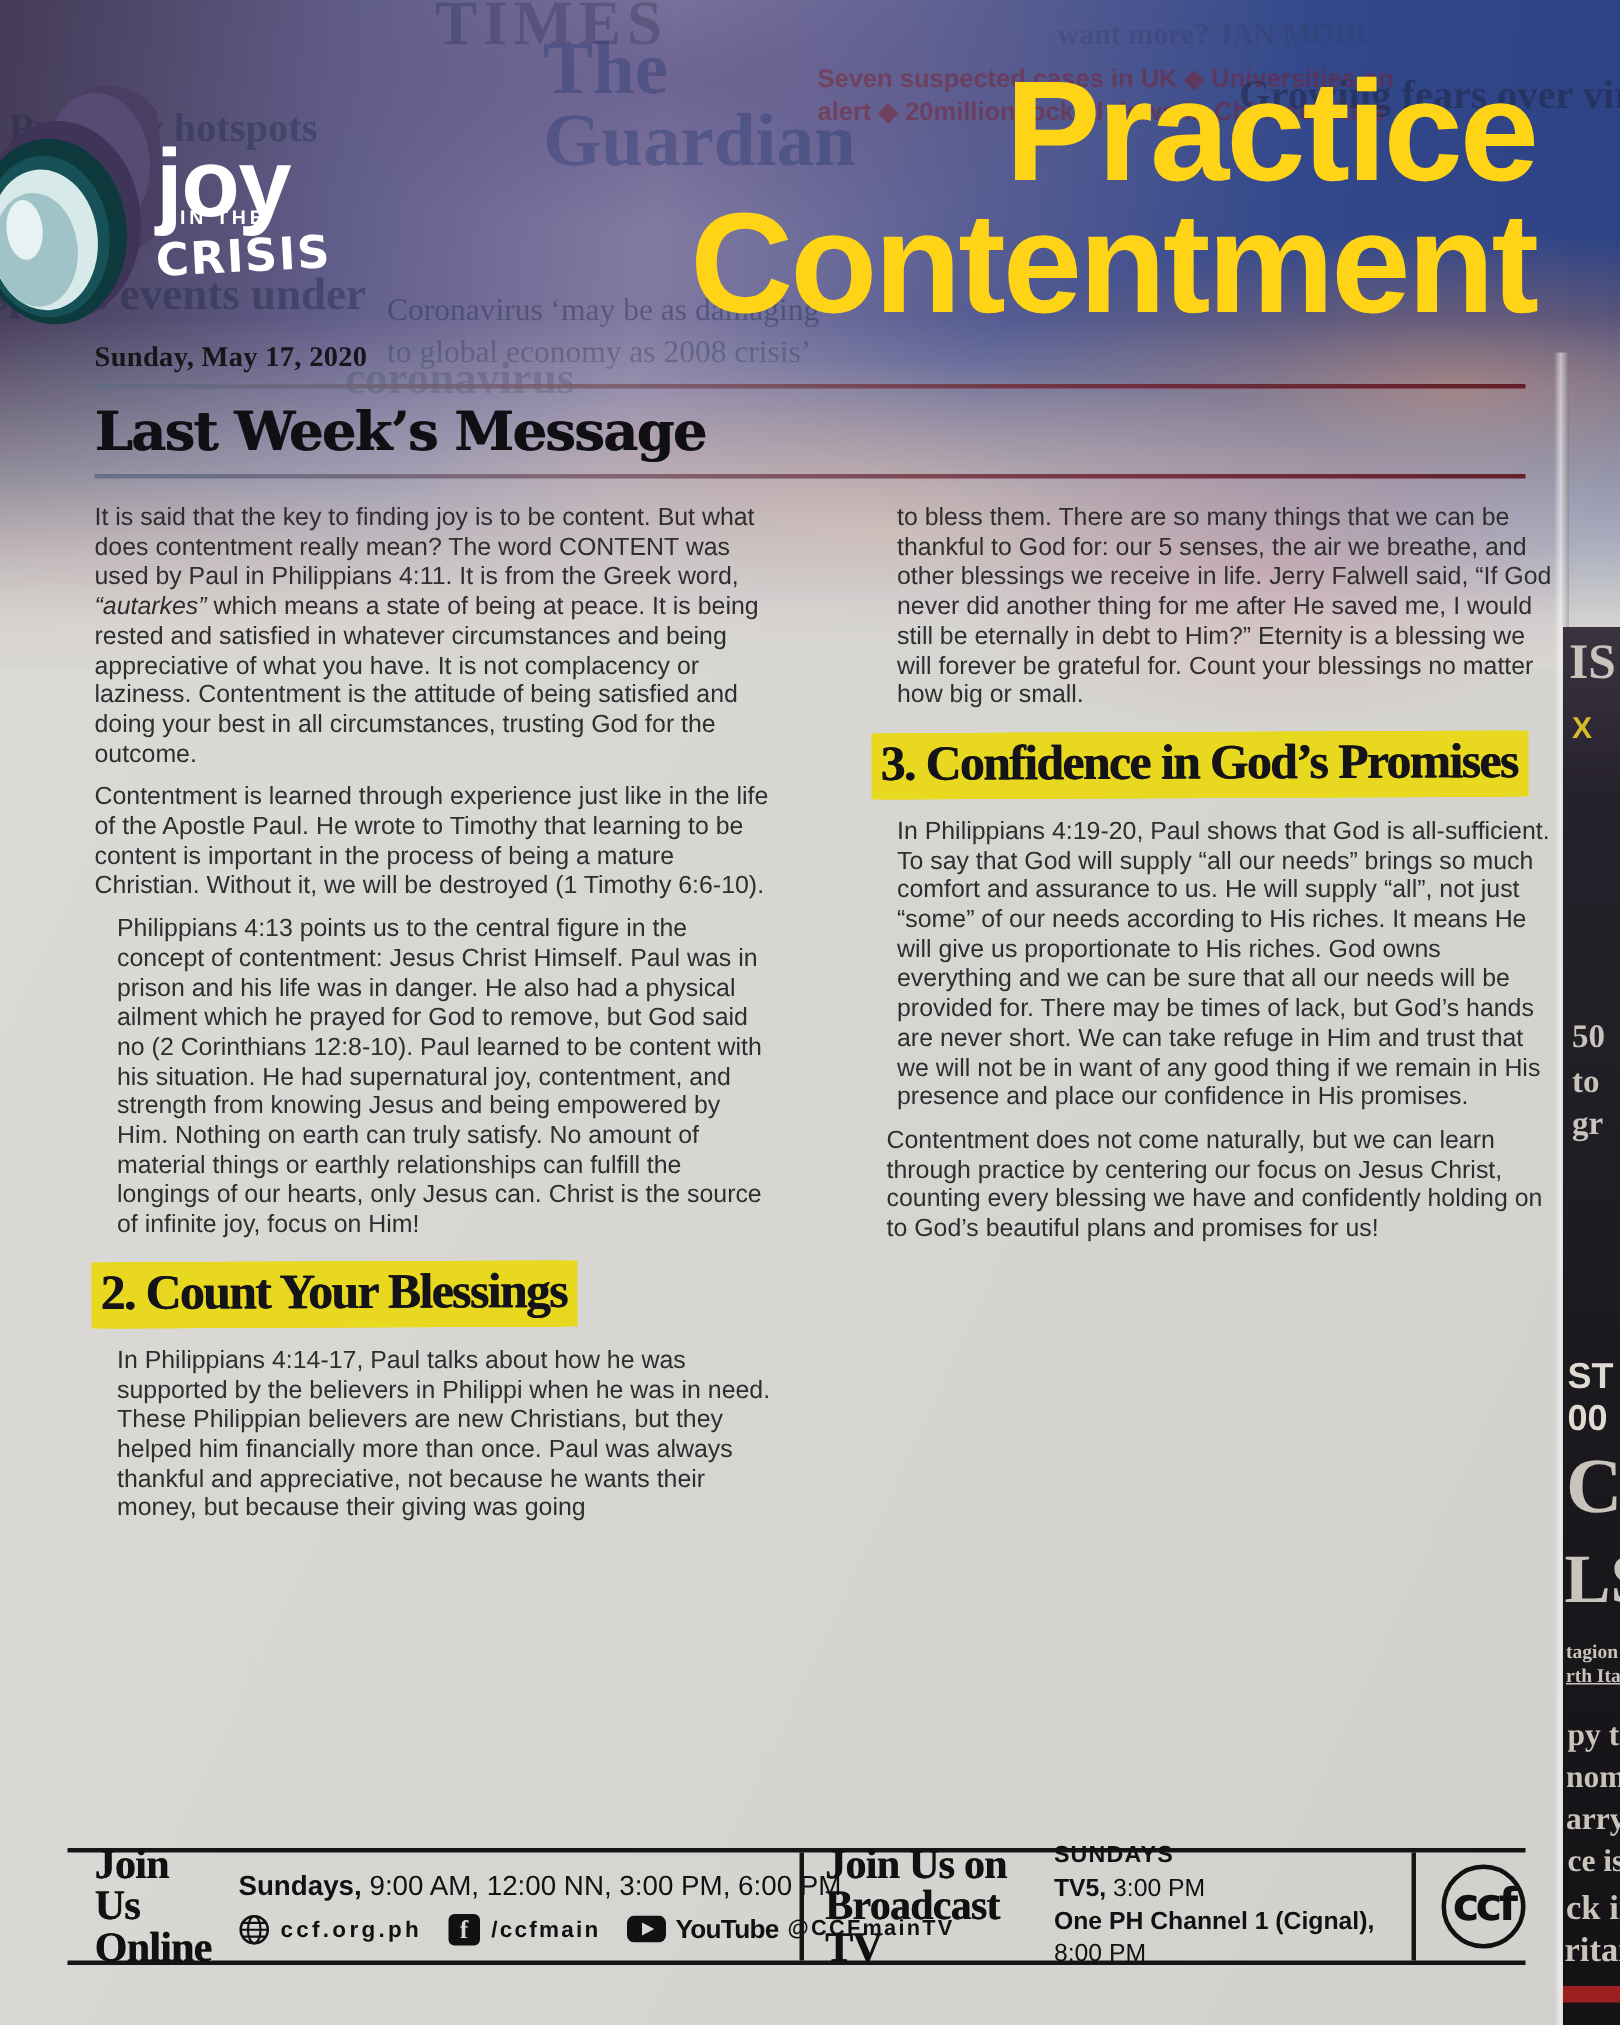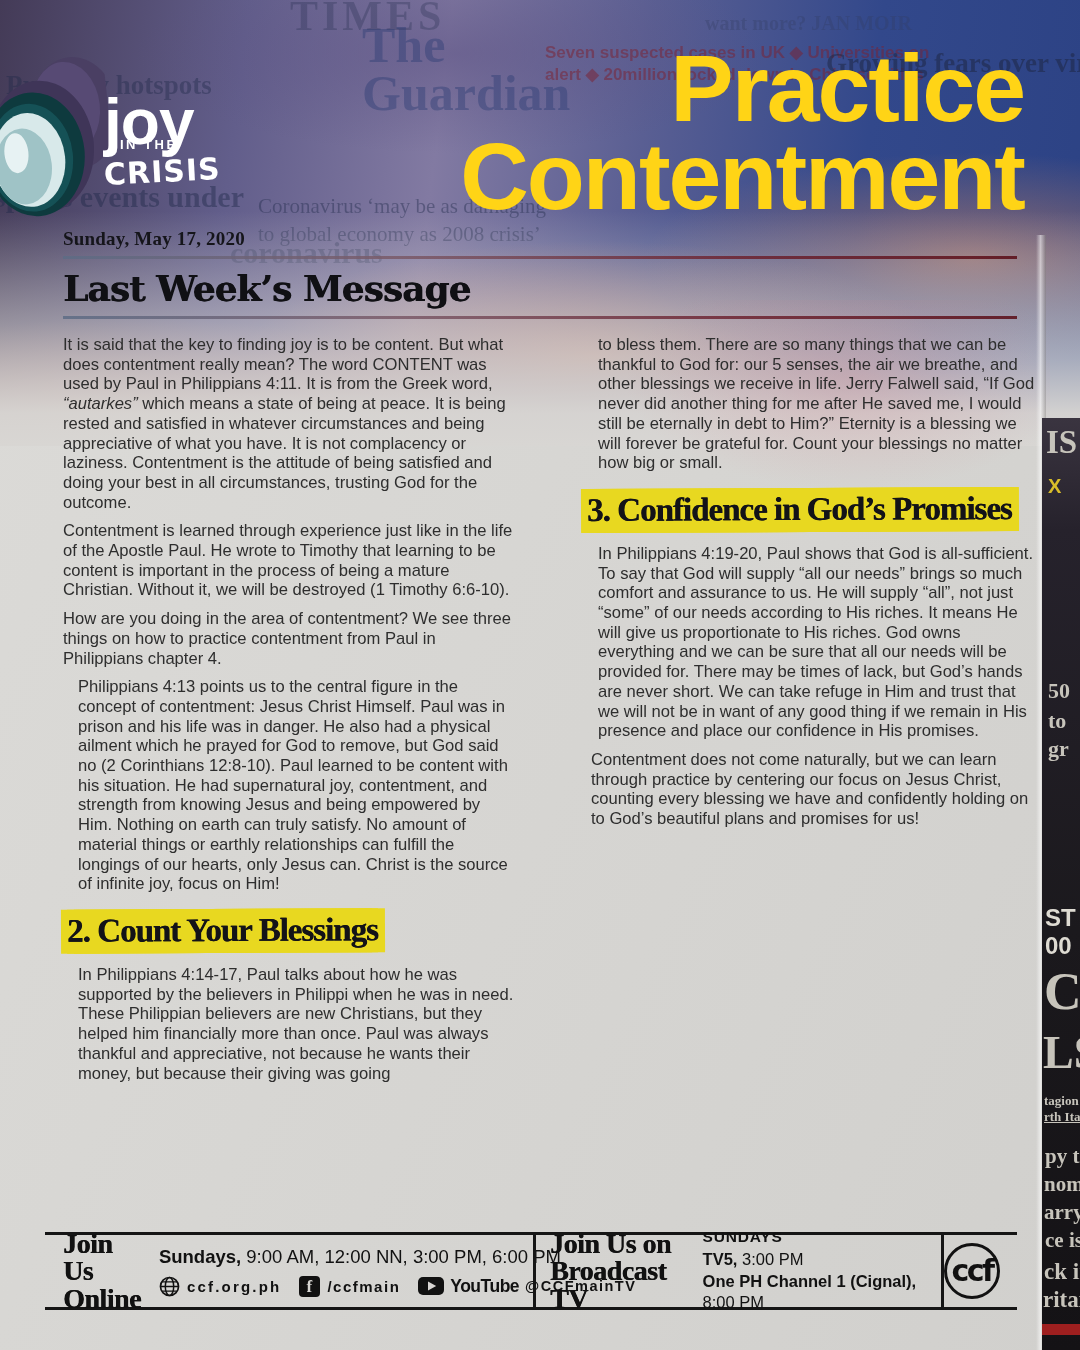--- a/index.html
+++ b/index.html
@@ -81,21 +81,21 @@
   .st15{left:2px;top:842px;font-size:23px;}
   .st16{left:1px;top:870px;font-size:23px;}
   .st17{left:2px;top:928px;font-size:48px;color:#d6d3ca;}
   .st-red{position:absolute;left:0;right:0;top:906px;height:11px;background:#9e1f1f;}
   
   .footer{position:absolute;left:45px;top:1232px;width:972px;height:72px;z-index:6;display:flex;
     border-top:3px solid #151515;border-bottom:3px solid #151515;color:#111;}
   .fdiv{width:3px;background:#151515;align-self:stretch;}
   .fcell1{width:488px;display:flex;align-items:center;gap:18px;padding-left:18px;box-sizing:border-box;}
   .fcell2{width:405px;display:flex;align-items:center;gap:16px;padding-left:14px;box-sizing:border-box;}
-  .fcell3{flex:1;display:flex;align-items:center;justify-content:flex-start;}
+  .fcell3{flex:1;display:flex;align-items:center;justify-content:flex-end;}
   .ju{font-family:"Liberation Serif",serif;font-weight:bold;font-size:28px;line-height:.98;letter-spacing:-.5px;text-shadow:.4px 0 0 #111;}
   .sched{font-size:18.5px;}
   .sched b{font-weight:bold;}
   .iconrow{display:flex;align-items:center;gap:18px;margin-top:8px;}
   .site,.fb{display:flex;align-items:center;gap:7px;font-weight:bold;font-size:15px;letter-spacing:2.2px;}
   .fb{letter-spacing:1.5px;}
   .fbicon{width:21px;height:21px;background:#111;border-radius:4px;position:relative;}
   .fbicon::before{content:"f";position:absolute;left:7px;top:1px;color:#d8d6d3;font-family:"Liberation Serif",serif;font-weight:bold;font-size:17px;}
   .yt{display:flex;align-items:center;gap:6px;}
   .ytword{font-weight:bold;font-size:17.5px;letter-spacing:-.5px;}
@@ -154,21 +154,20 @@
   <div class="content">
     <div class="date">Sunday, May 17, 2020</div>
     <div class="rule"></div>
     <div class="kicker">Last Week’s Message</div>
     <div class="rule2"></div>
 
     <div class="cols">
       <div class="col1">
         <p><span>It is said that the key to finding joy is to be content. But what does contentment really mean? The word CONTENT was used by Paul in Philippians 4:11. It is from the Greek word, </span><span class="ital">“autarkes”</span><span> which means a state of being at peace. It is being rested and satisfied in whatever circumstances and being appreciative of what you have. It is not complacency or laziness. Contentment is the attitude of being satisfied and doing your best in all circumstances, trusting God for the outcome.</span></p>
         <p>Contentment is learned through experience just like in the life of the Apostle Paul. He wrote to Timothy that learning to be content is important in the process of being a mature Christian. Without it, we will be destroyed (1 Timothy 6:6-10).</p>
-        <p>How are you doing in the area of contentment? We see three things on how to practice contentment from Paul in Philippians chapter 4.</p>
 
         <p class="sec-body">Philippians 4:13 points us to the central figure in the concept of contentment: Jesus Christ Himself. Paul was in prison and his life was in danger. He also had a physical ailment which he prayed for God to remove, but God said no (2 Corinthians 12:8-10). Paul learned to be content with his situation. He had supernatural joy, contentment, and strength from knowing Jesus and being empowered by Him. Nothing on earth can truly satisfy. No amount of material things or earthly relationships can fulfill the longings of our hearts, only Jesus can. Christ is the source of infinite joy, focus on Him!</p>
 
         <div class="sec-head"><span class="hl">2. Count Your Blessings</span></div>
         <p class="sec-body">In Philippians 4:14-17, Paul talks about how he was supported by the believers in Philippi when he was in need. These Philippian believers are new Christians, but they helped him financially more than once. Paul was always thankful and appreciative, not because he wants their money, but because their giving was going</p>
       </div>
 
       <div class="col2">
         <p class="sec-body">to bless them. There are so many things that we can be thankful to God for: our 5 senses, the air we breathe, and other blessings we receive in life. Jerry Falwell said, “If God never did another thing for me after He saved me, I would still be eternally in debt to Him?” Eternity is a blessing we will forever be grateful for. Count your blessings no matter how big or small.</p>
 

